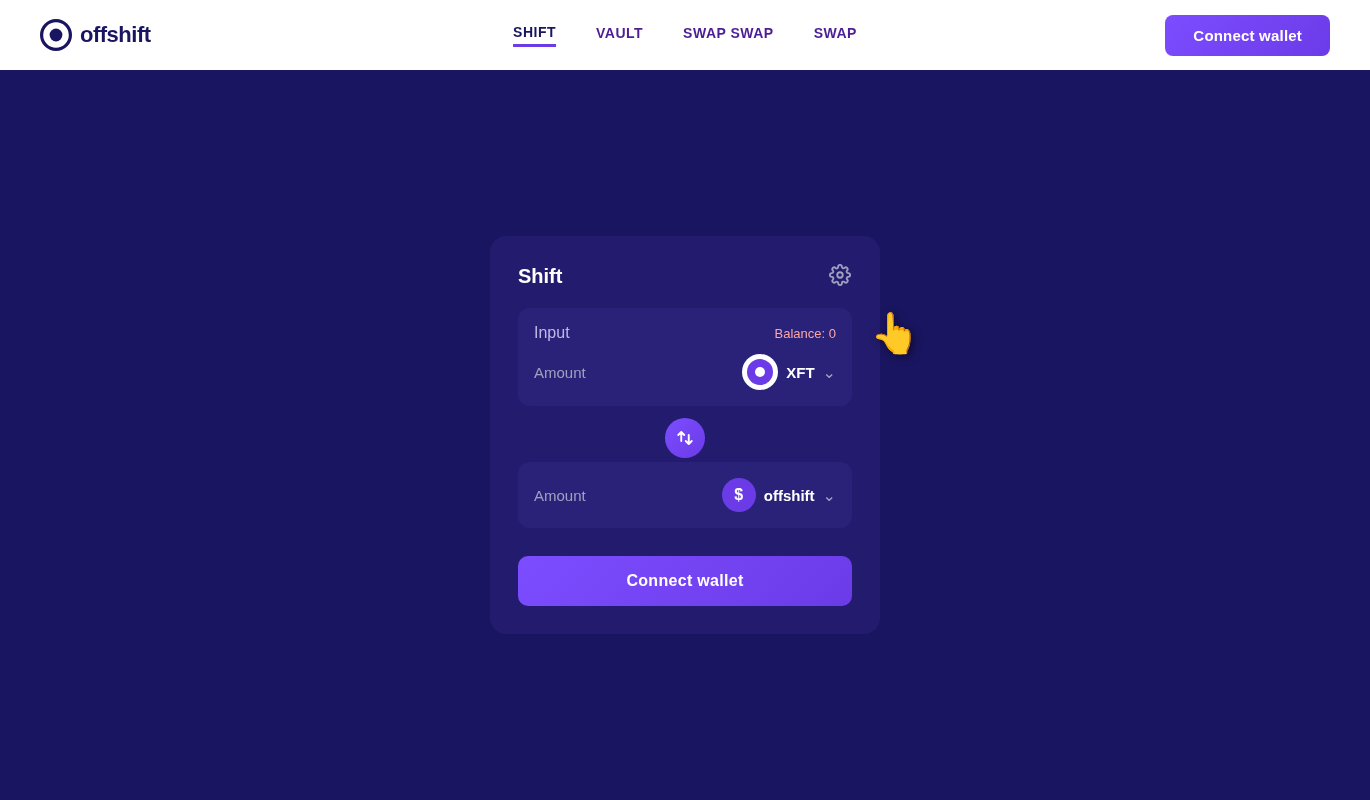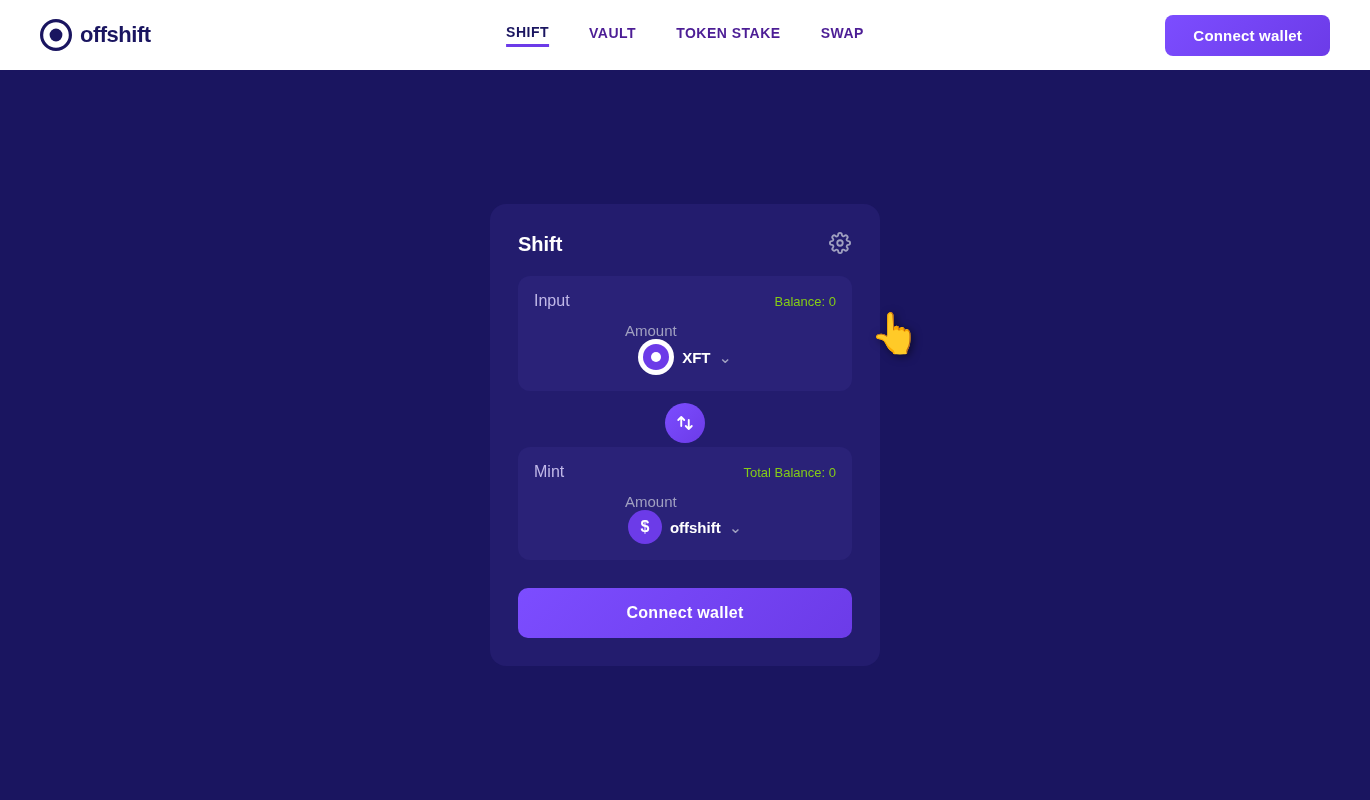--- a/index.html
+++ b/index.html
@@ -128,29 +128,28 @@
       margin-bottom: 12px;
     }
 
     .section-label {
       color: #c0b8e8;
       font-size: 16px;
       font-weight: 500;
     }
 
     .balance-text {
-      color: #84cc16;
+      color: #fca5a5;
       font-size: 13px;
     }
 
     .token-input-row {
       display: flex;
       align-items: center;
       justify-content: space-between;
-      flex-direction: column;
     }
 
     .amount-input {
       background: transparent;
       border: none;
       outline: none;
       color: #a0a0c0;
       font-size: 15px;
       width: 120px;
     }
@@ -269,21 +268,21 @@
     <svg class="logo-icon" viewBox="0 0 40 40" fill="none" xmlns="http://www.w3.org/2000/svg">
       <circle cx="20" cy="20" r="18" stroke="#1a1560" stroke-width="4" fill="none"></circle>
       <circle cx="20" cy="20" r="8" fill="#1a1560"></circle>
     </svg>
     <span class="logo-text">offshift</span>
   </div>
 
   <nav class="nav">
     <a class="nav-item active">SHIFT</a>
     <a class="nav-item">VAULT</a>
-    <a class="nav-item">TOKEN STAKE</a>
+    <a class="nav-item">SWAP SWAP</a>
     <a class="nav-item">SWAP</a>
   </nav>
 
   <button class="connect-wallet-btn">Connect wallet</button>
 </header>
 
 <main class="main">
   <div class="card">
 
     
@@ -325,27 +324,20 @@
       <button class="swap-btn">
         <svg width="18" height="18" viewBox="0 0 24 24" fill="none" xmlns="http://www.w3.org/2000/svg">
           <path d="M7 16V4m0 0L3 8m4-4 4 4" stroke="#fff" stroke-width="2.5" stroke-linecap="round" stroke-linejoin="round"></path>
           <path d="M17 8v12m0 0 4-4m-4 4-4-4" stroke="#fff" stroke-width="2.5" stroke-linecap="round" stroke-linejoin="round"></path>
         </svg>
       </button>
     </div>
 
     
     <div class="input-section">
-      <div class="section-label-row">
-        <span class="section-label">Mint</span>
-        <span class="balance-text">
-          <span>Total Balance:</span>
-          <span>0</span>
-        </span>
-      </div>
       <div class="token-input-row">
         <input class="amount-input" type="text" placeholder="Amount" style="">
         <div class="token-selector">
           <div class="anon-icon">$</div>
           <span class="token-name">offshift</span>
           <span class="chevron-icon">⌄</span>
         </div>
       </div>
     </div>
 

